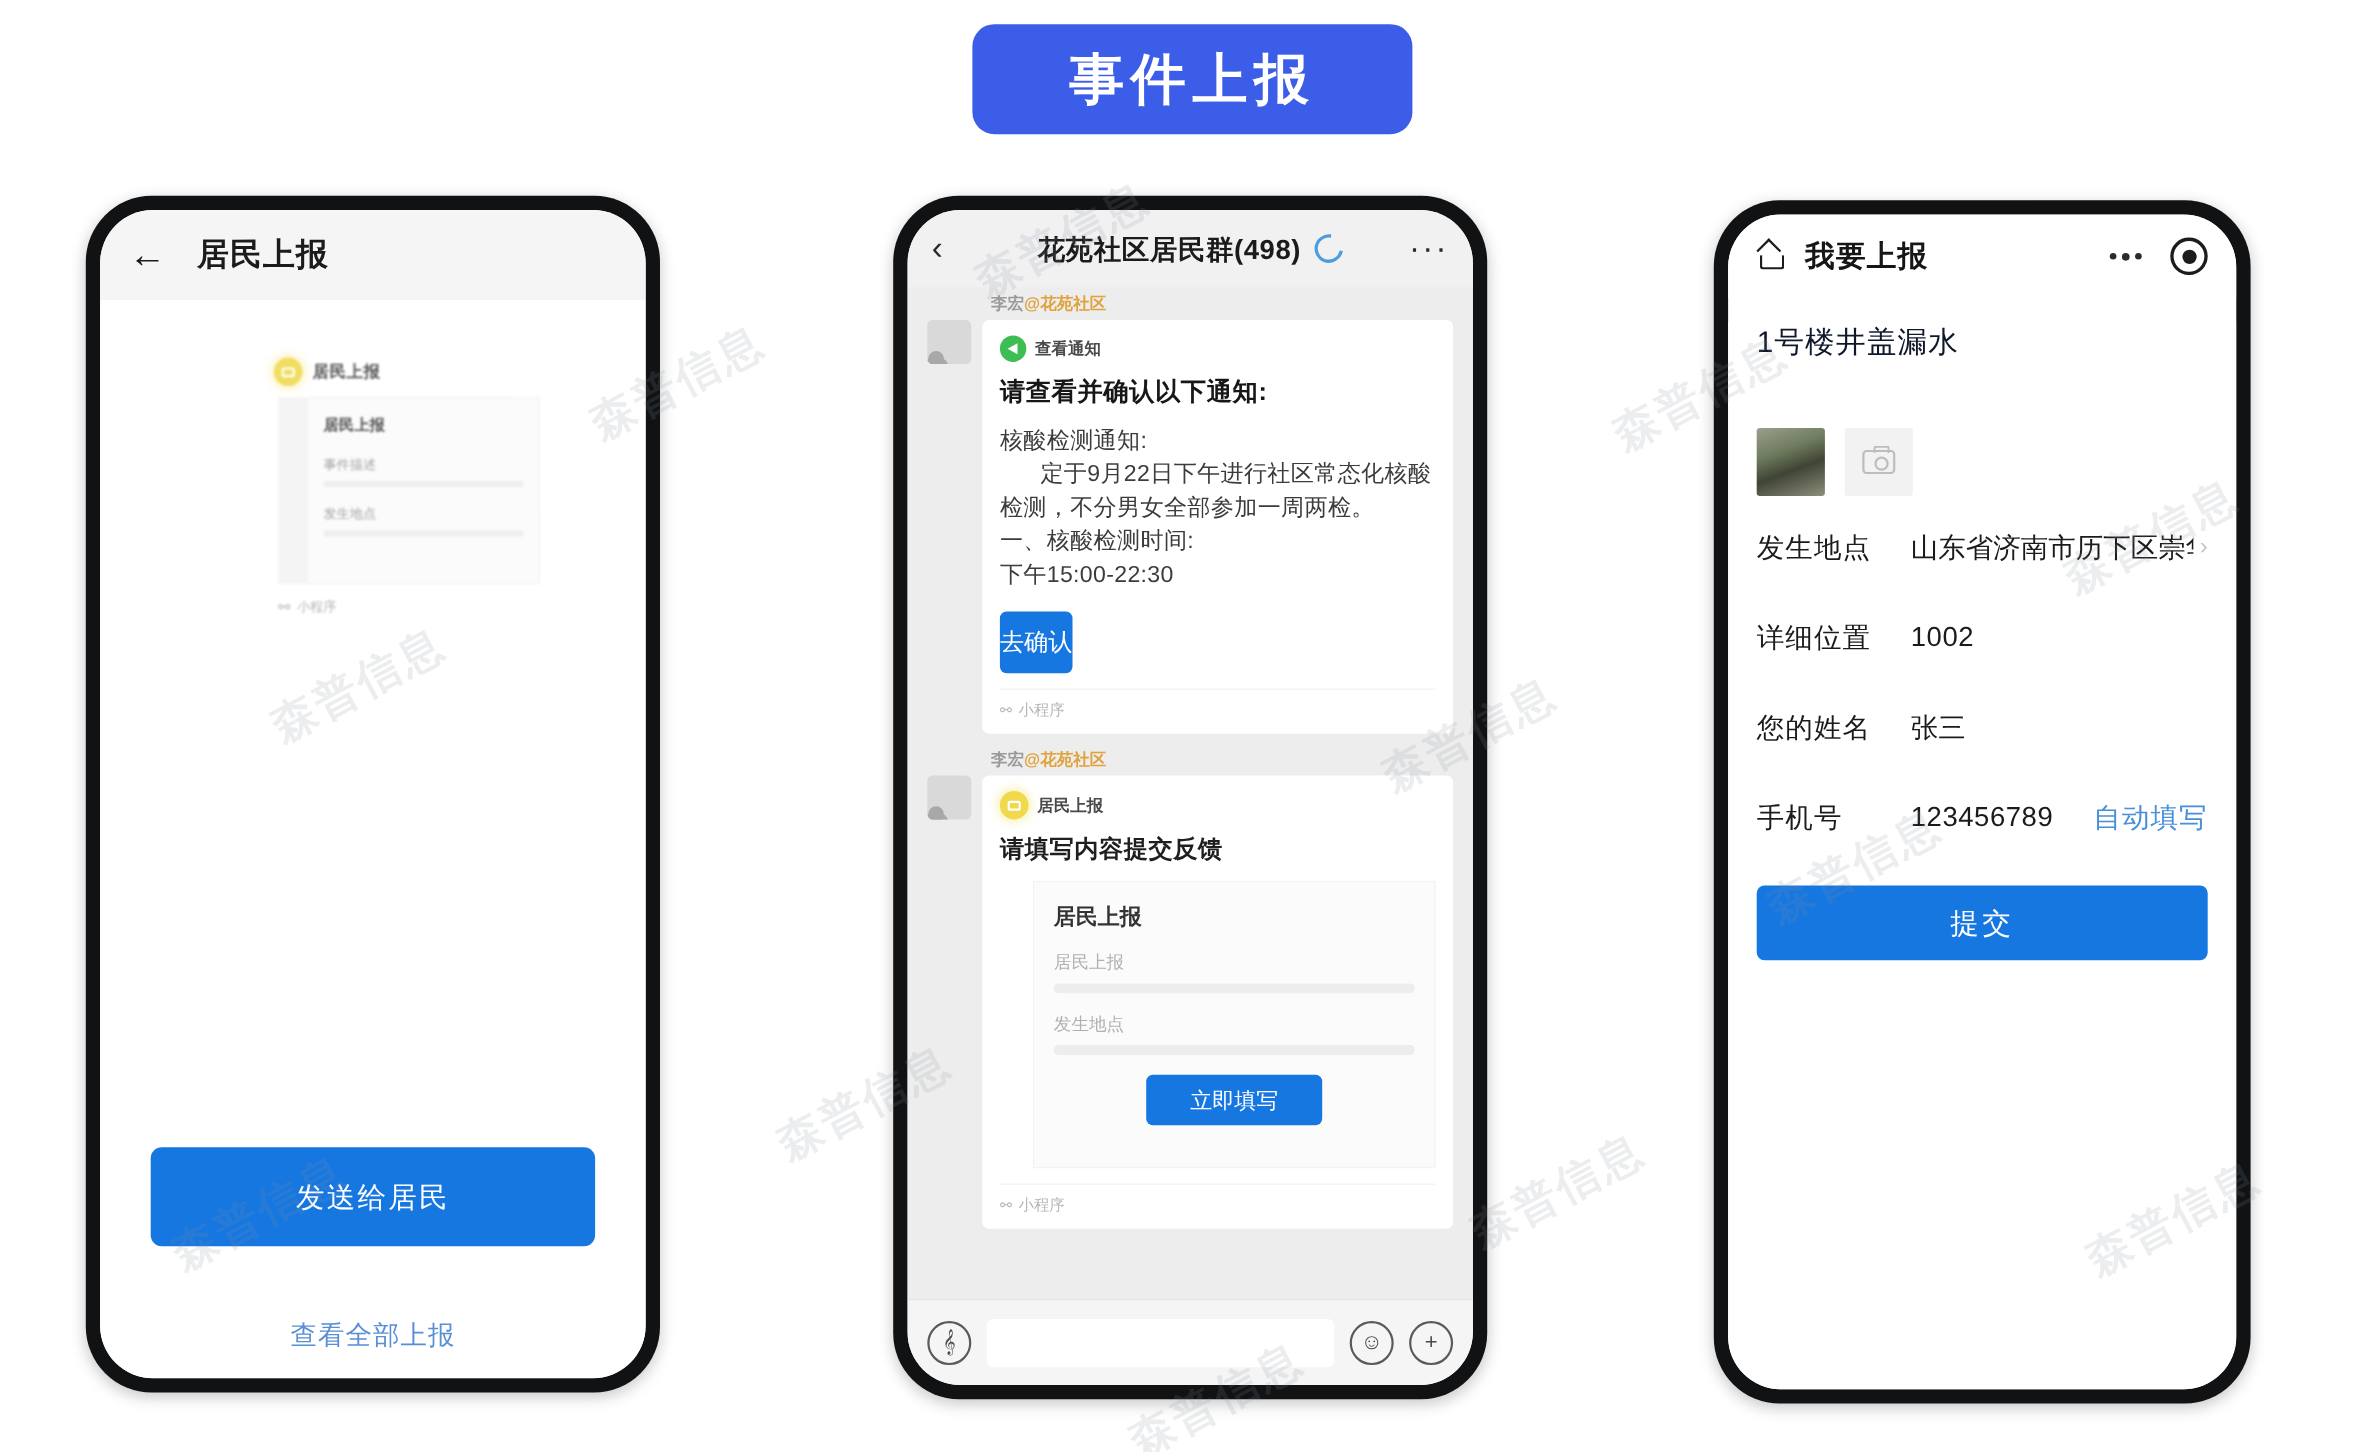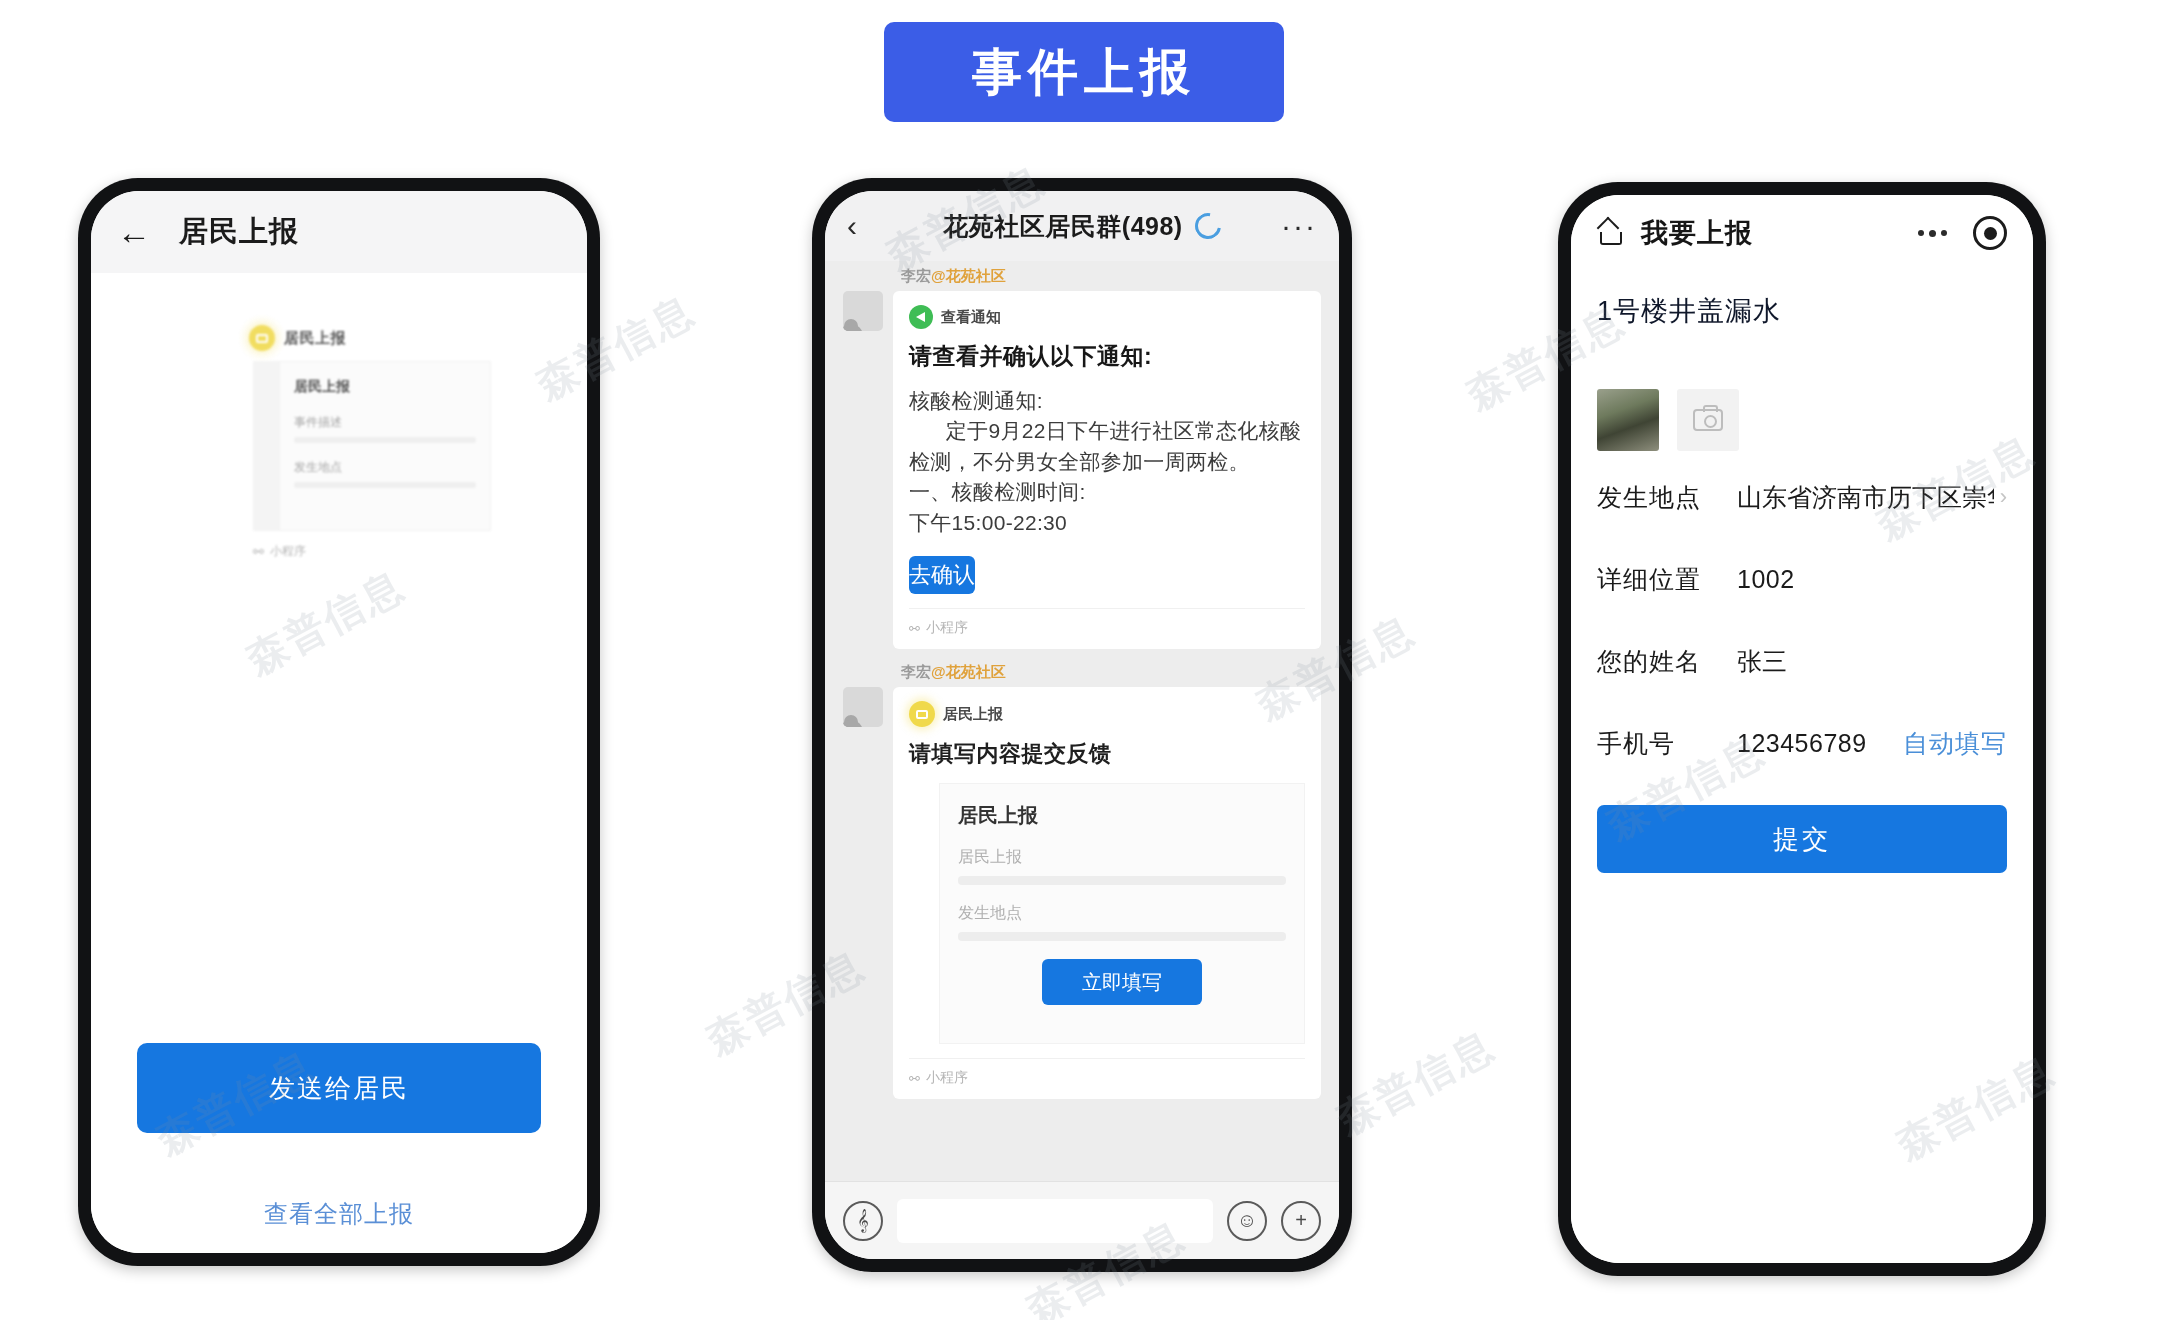--- a/index.html
+++ b/index.html
@@ -24,21 +24,21 @@
     user-select: none;
     z-index: 50;
   }
 
   
   #title-banner {
     position: absolute;
     left: 884px; top: 22px;
     width: 400px; height: 100px;
     background: #3b5de7;
-    border-radius: 10px;
+    border-radius: 20px;
     display: flex; align-items: center; justify-content: center;
     z-index: 5;
   }
   #title-banner .txt {
     color: #ffffff;
     font-size: 50px;
     font-weight: 700;
     letter-spacing: 6px;
   }
 
@@ -164,21 +164,21 @@
     display:flex;align-items:center;justify-content:center;
   }
   .green-dot i {
     width:0;height:0;border-top:5px solid transparent;border-bottom:5px solid transparent;
     border-right:9px solid #fff; margin-right:2px;
   }
   .card-top .lb { font-size:15px; color:#4a4a4a; font-weight:600; filter: blur(.4px);}
   .notif-h { font-size:23px; font-weight:700; color:#171717; margin-bottom:14px; letter-spacing:.5px;}
   .notif-b { font-size:21px; line-height:1.45; color:#3c3c3c; white-space:pre-wrap; letter-spacing:.3px;}
   .card-btn {
-    margin-top:18px; height:38px; background:#1677e0; border-radius:6px;
+    margin-top:18px; height:56px; background:#1677e0; border-radius:6px;
     display:flex;align-items:center;justify-content:center;color:#fff;font-size:22px;
     border:none;cursor:pointer;
   }
   .card-mpfoot {
     margin-top:14px; padding-top:10px; border-top:1px solid #f0f0f0;
     display:flex;align-items:center;gap:6px;
   }
   .card-mpfoot .ic { font-size:13px;color:#b5b5b5;}
   .card-mpfoot .lb { font-size:14px;color:#b5b5b5;}
 

